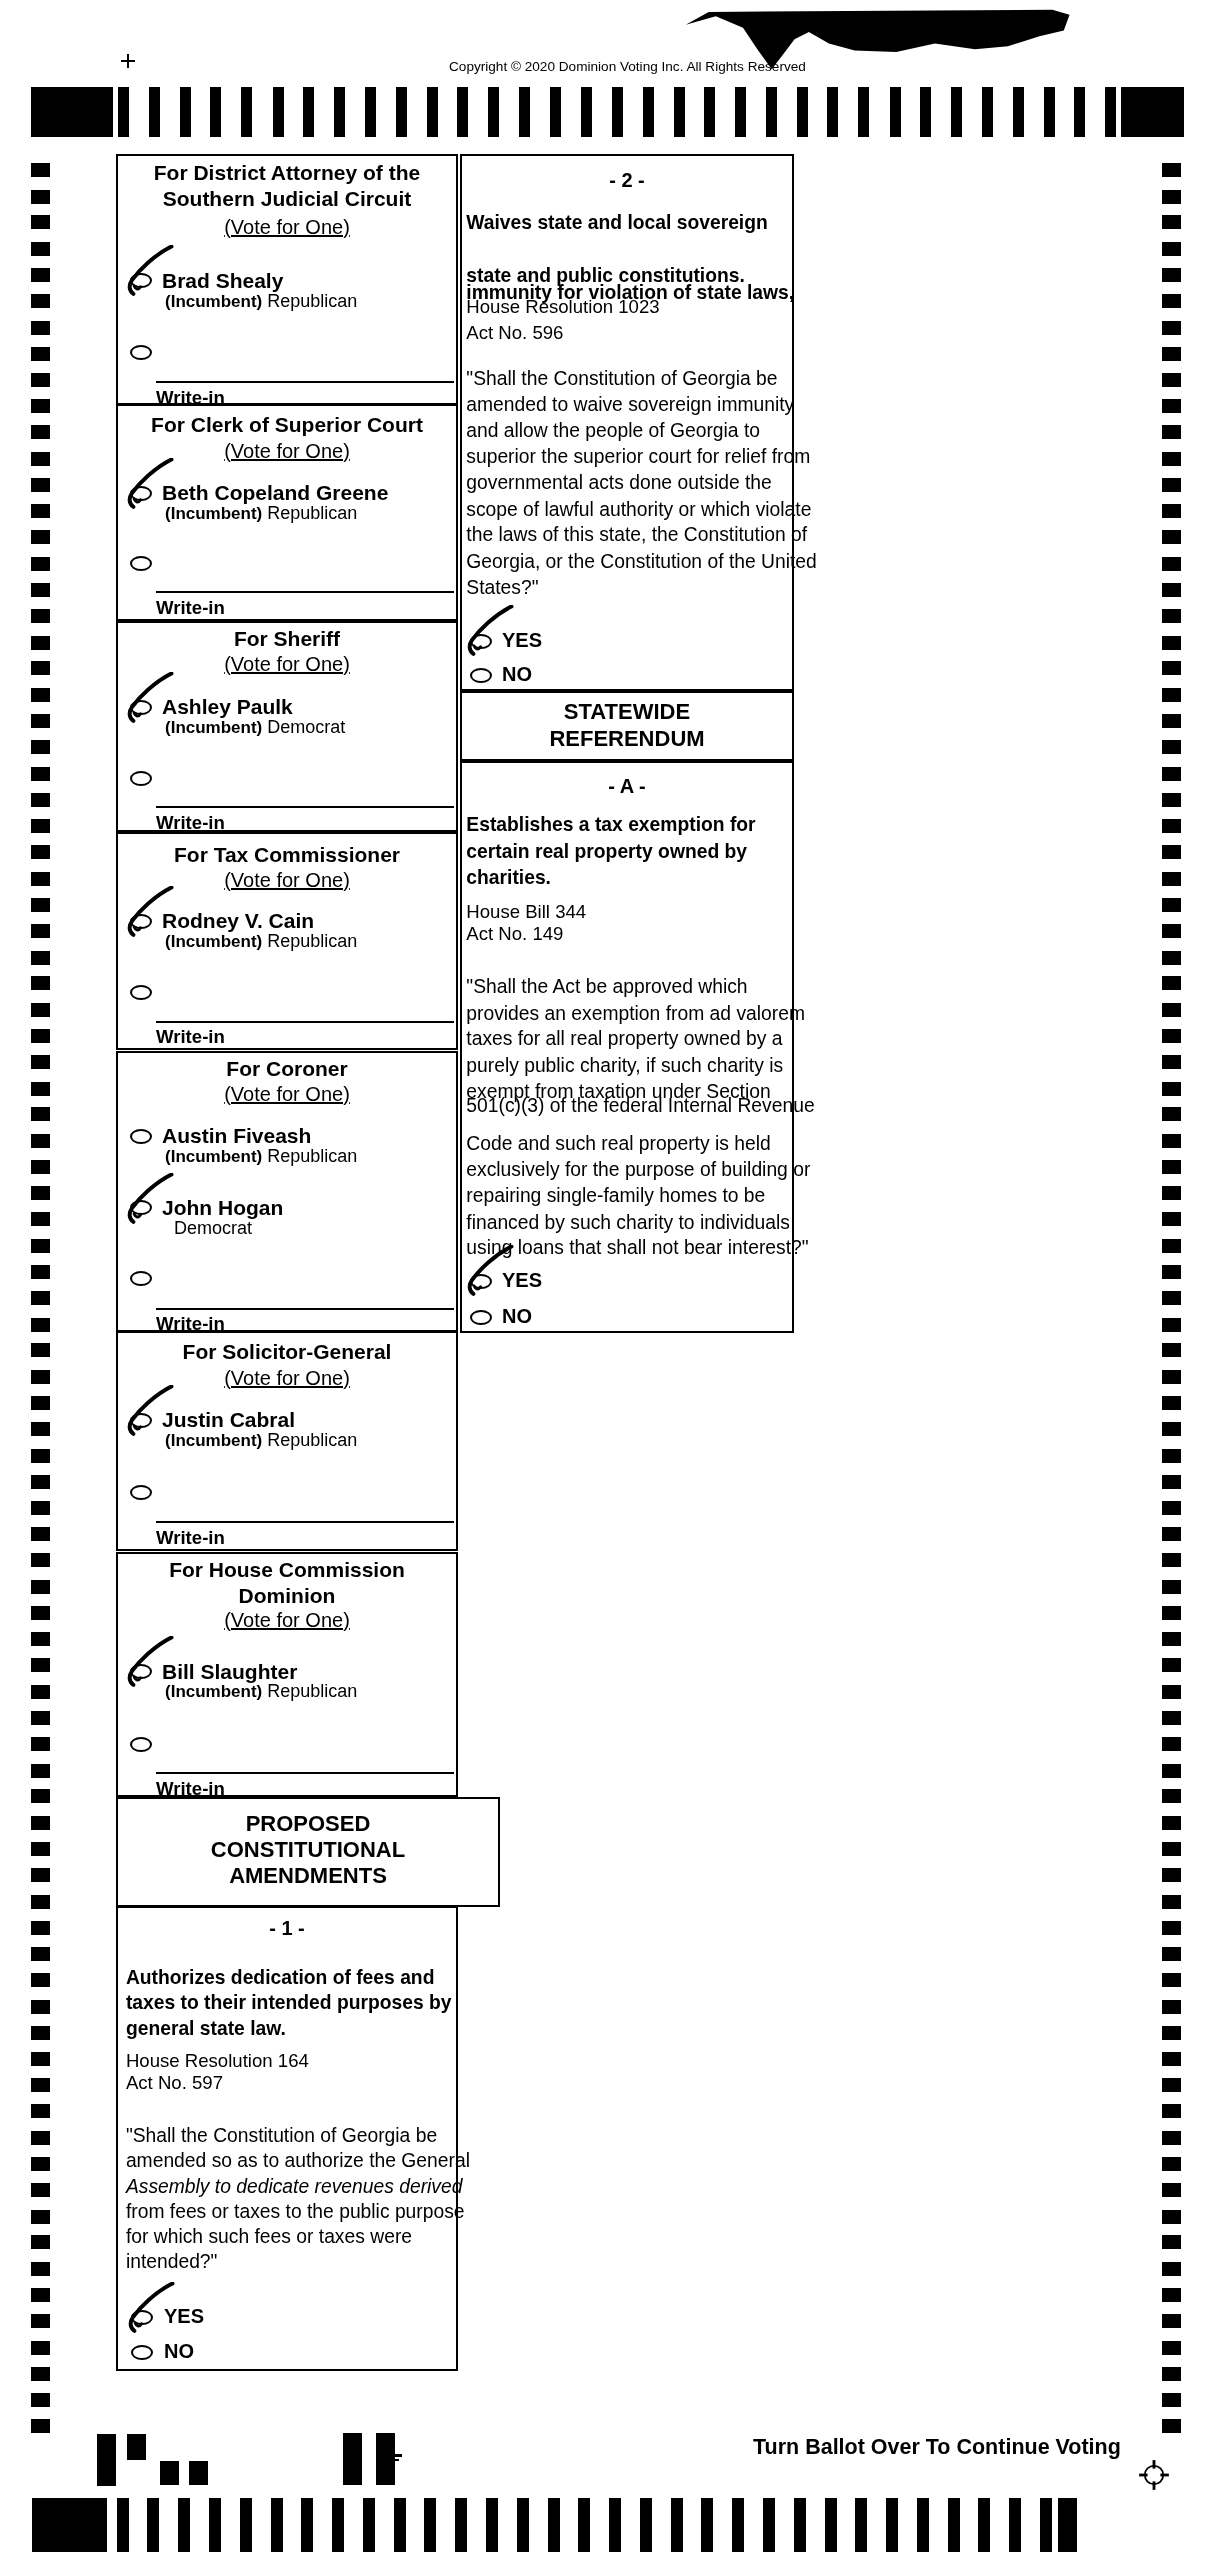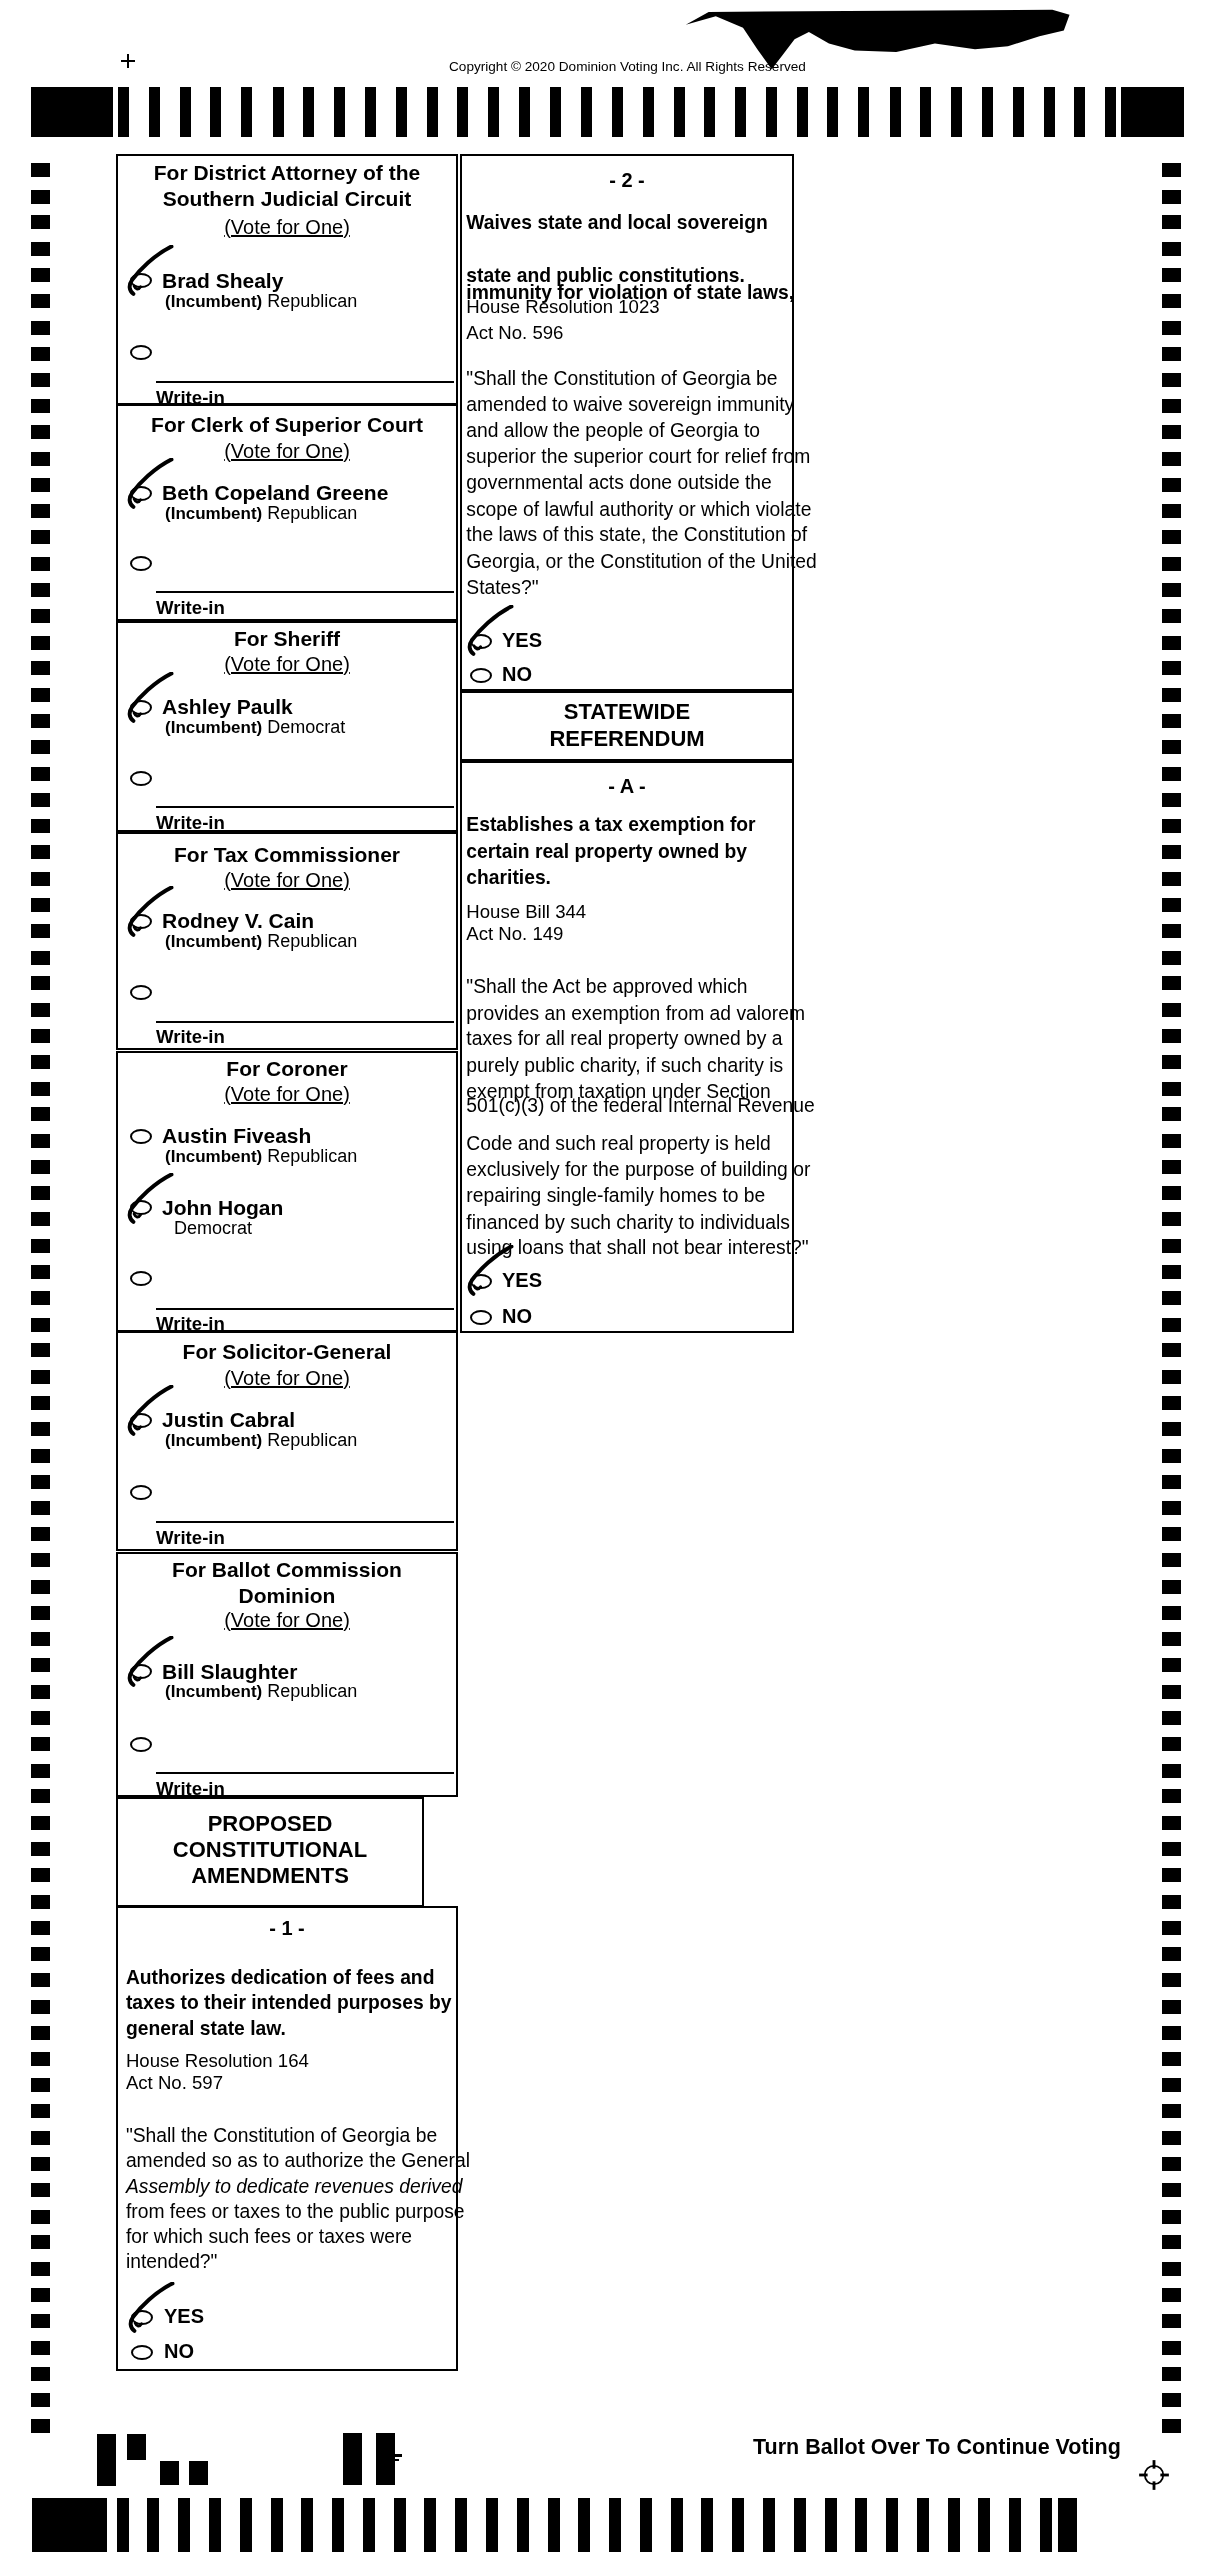--- a/index.html
+++ b/index.html
@@ -377,35 +377,35 @@
           <path d="M13,68 C7,64 6,56 11,49 C21,35 42,14 66,2" fill="none" stroke="#000" stroke-width="5.5" stroke-linecap="round"></path>
           <path d="M14,57 C16,62 20,63 23,58" fill="none" stroke="#000" stroke-width="4" stroke-linecap="round"></path>
         </svg></div>
       <div class="t-name" style="left: 44px; top: 74px;">Justin Cabral</div>
       <div class="t-party" style="left: 47px; top: 97px;"><span class="pfx">(Incumbent)</span> <span>Republican</span></div>
       <div class="oval" style="left: 12px; top: 152px;"></div>
       <div class="bar" style="left: 38px; top: 188px; width: 298px; height: 2.1px;"></div>
       <div class="t-writein" style="left: 38px; top: 193px;">Write-in</div>
     </div>
     <div class="box" style="left: 116px; top: 1552px; width: 342px; height: 245px;">
-      <div class="t-title" style="top: 2.9px;">For Ballot Commission</div>
+      <div class="t-title" style="top: 2.9px;">For House Commission</div>
       <div class="t-title" style="top: 29px;">Dominion</div>
       <div class="t-vote" style="top: 54px;">(Vote for One)</div>
       <div class="oval" style="left: 12px; top: 110px;"></div>
       <div class="check" style="left: 6.4px; top: 82px; width: 59px; height: 56px;"><svg width="59" height="56" viewBox="0 0 82 78" xmlns="http://www.w3.org/2000/svg">
           <path d="M13,68 C7,64 6,56 11,49 C21,35 42,14 66,2" fill="none" stroke="#000" stroke-width="5.5" stroke-linecap="round"></path>
           <path d="M14,57 C16,62 20,63 23,58" fill="none" stroke="#000" stroke-width="4" stroke-linecap="round"></path>
         </svg></div>
       <div class="t-name" style="left: 44px; top: 105px;">Bill Slaughter</div>
       <div class="t-party" style="left: 47px; top: 127px;"><span class="pfx">(Incumbent)</span> <span>Republican</span></div>
       <div class="oval" style="left: 12px; top: 183px;"></div>
       <div class="bar" style="left: 38px; top: 218px; width: 298px; height: 2.1px;"></div>
       <div class="t-writein" style="left: 38px; top: 223px;">Write-in</div>
     </div>
-    <div class="box" style="left: 116px; top: 1797px; width: 308px; height: 110px; padding-left: 48px;">
+    <div class="box" style="left: 116px; top: 1797px; width: 384px; height: 110px; padding-left: 48px;">
       <div class="t-hdr" style="top: 11.5px; height: 26.5px; line-height: 26.5px;">PROPOSED</div>
       <div class="t-hdr" style="top: 38px; height: 26.5px; line-height: 26.5px;">CONSTITUTIONAL</div>
       <div class="t-hdr" style="top: 64px; height: 26.5px; line-height: 26.5px;">AMENDMENTS</div>
     </div>
     <div class="box" style="left: 460px; top: 691px; width: 334px; height: 70px;">
       <div class="t-hdr" style="top: 5px; height: 27px; line-height: 27px;">STATEWIDE</div>
       <div class="t-hdr" style="top: 32px; height: 27px; line-height: 27px;">REFERENDUM</div>
     </div>
     <div class="box" style="left: 116px; top: 1906px; width: 342px; height: 465px;">
       <div class="t-num" style="top: 9.3px;">- 1 -</div>

